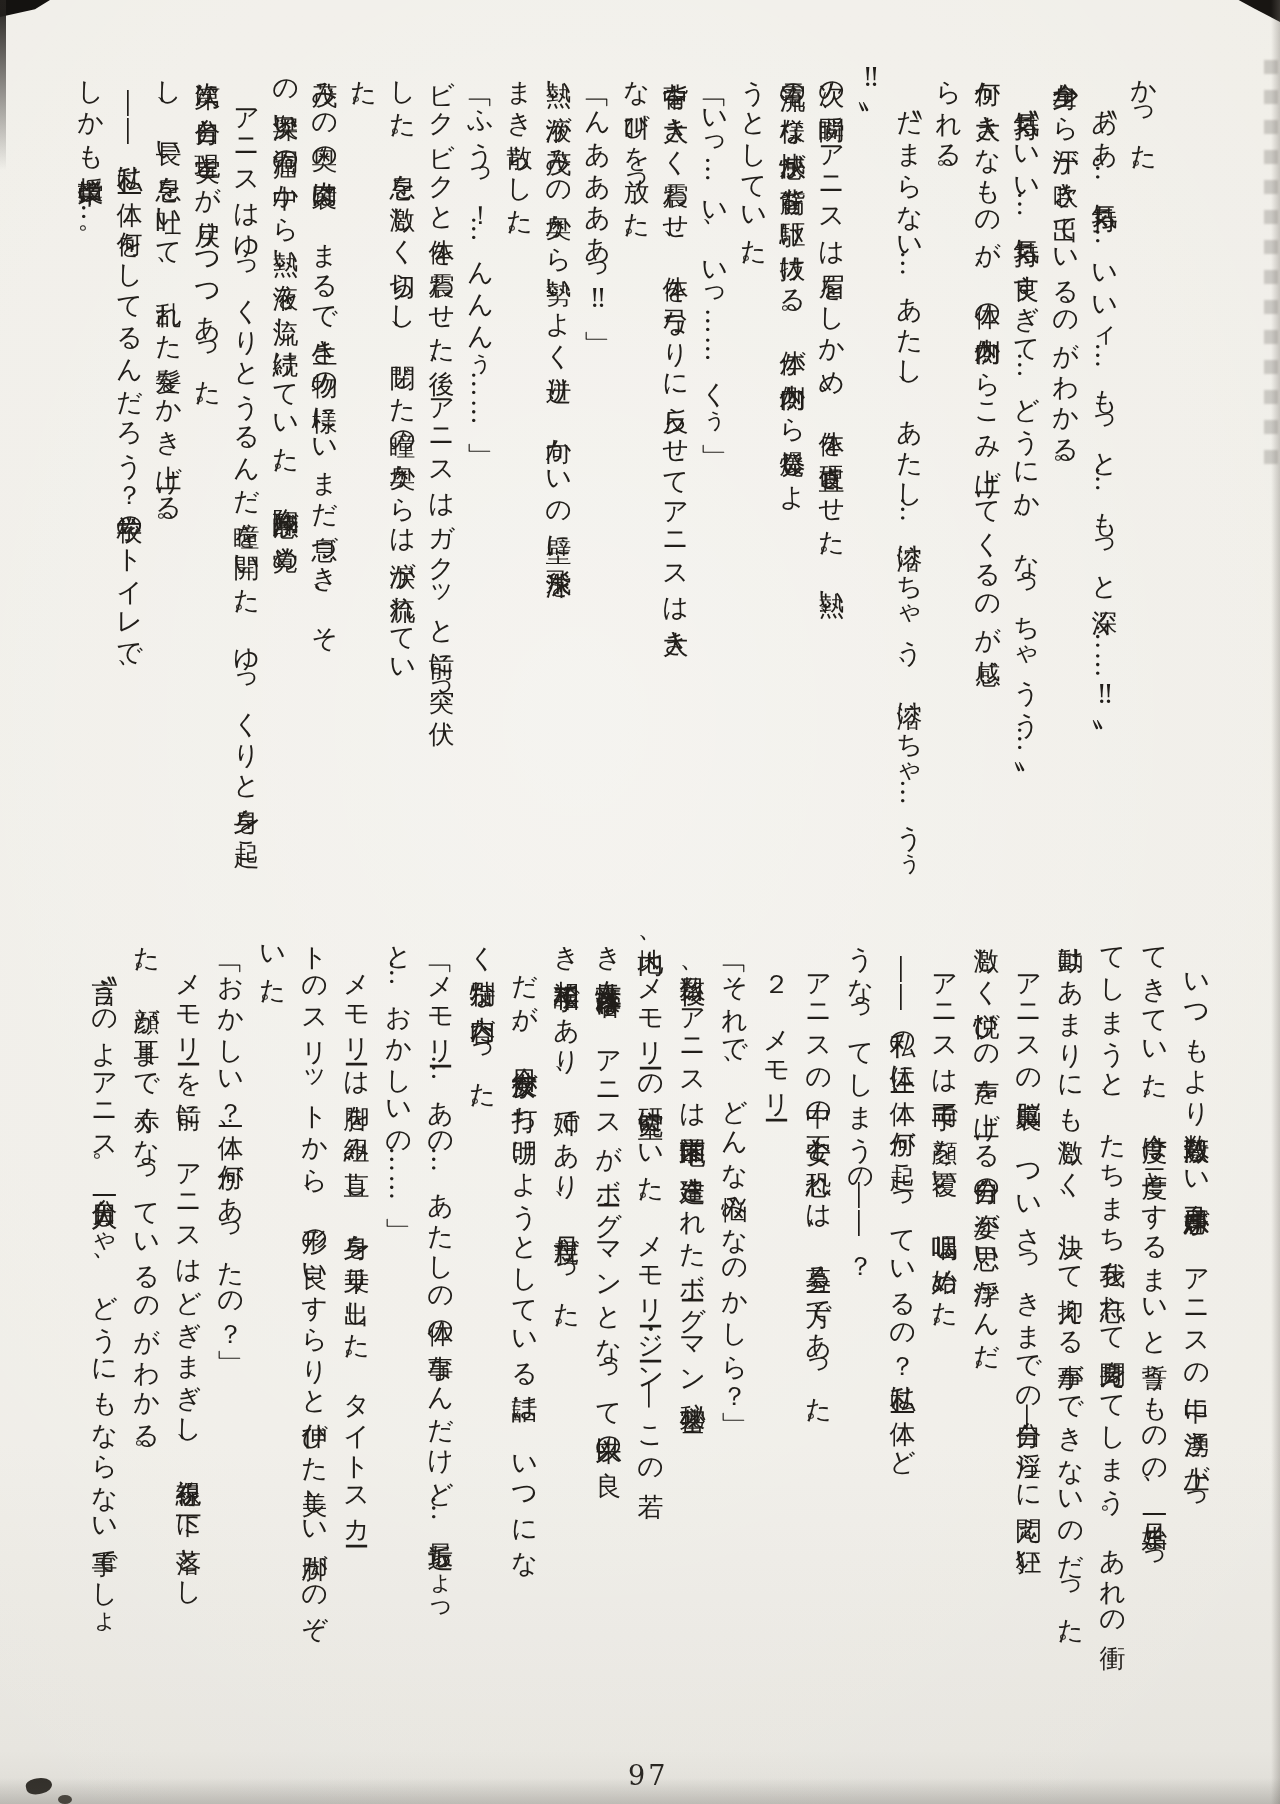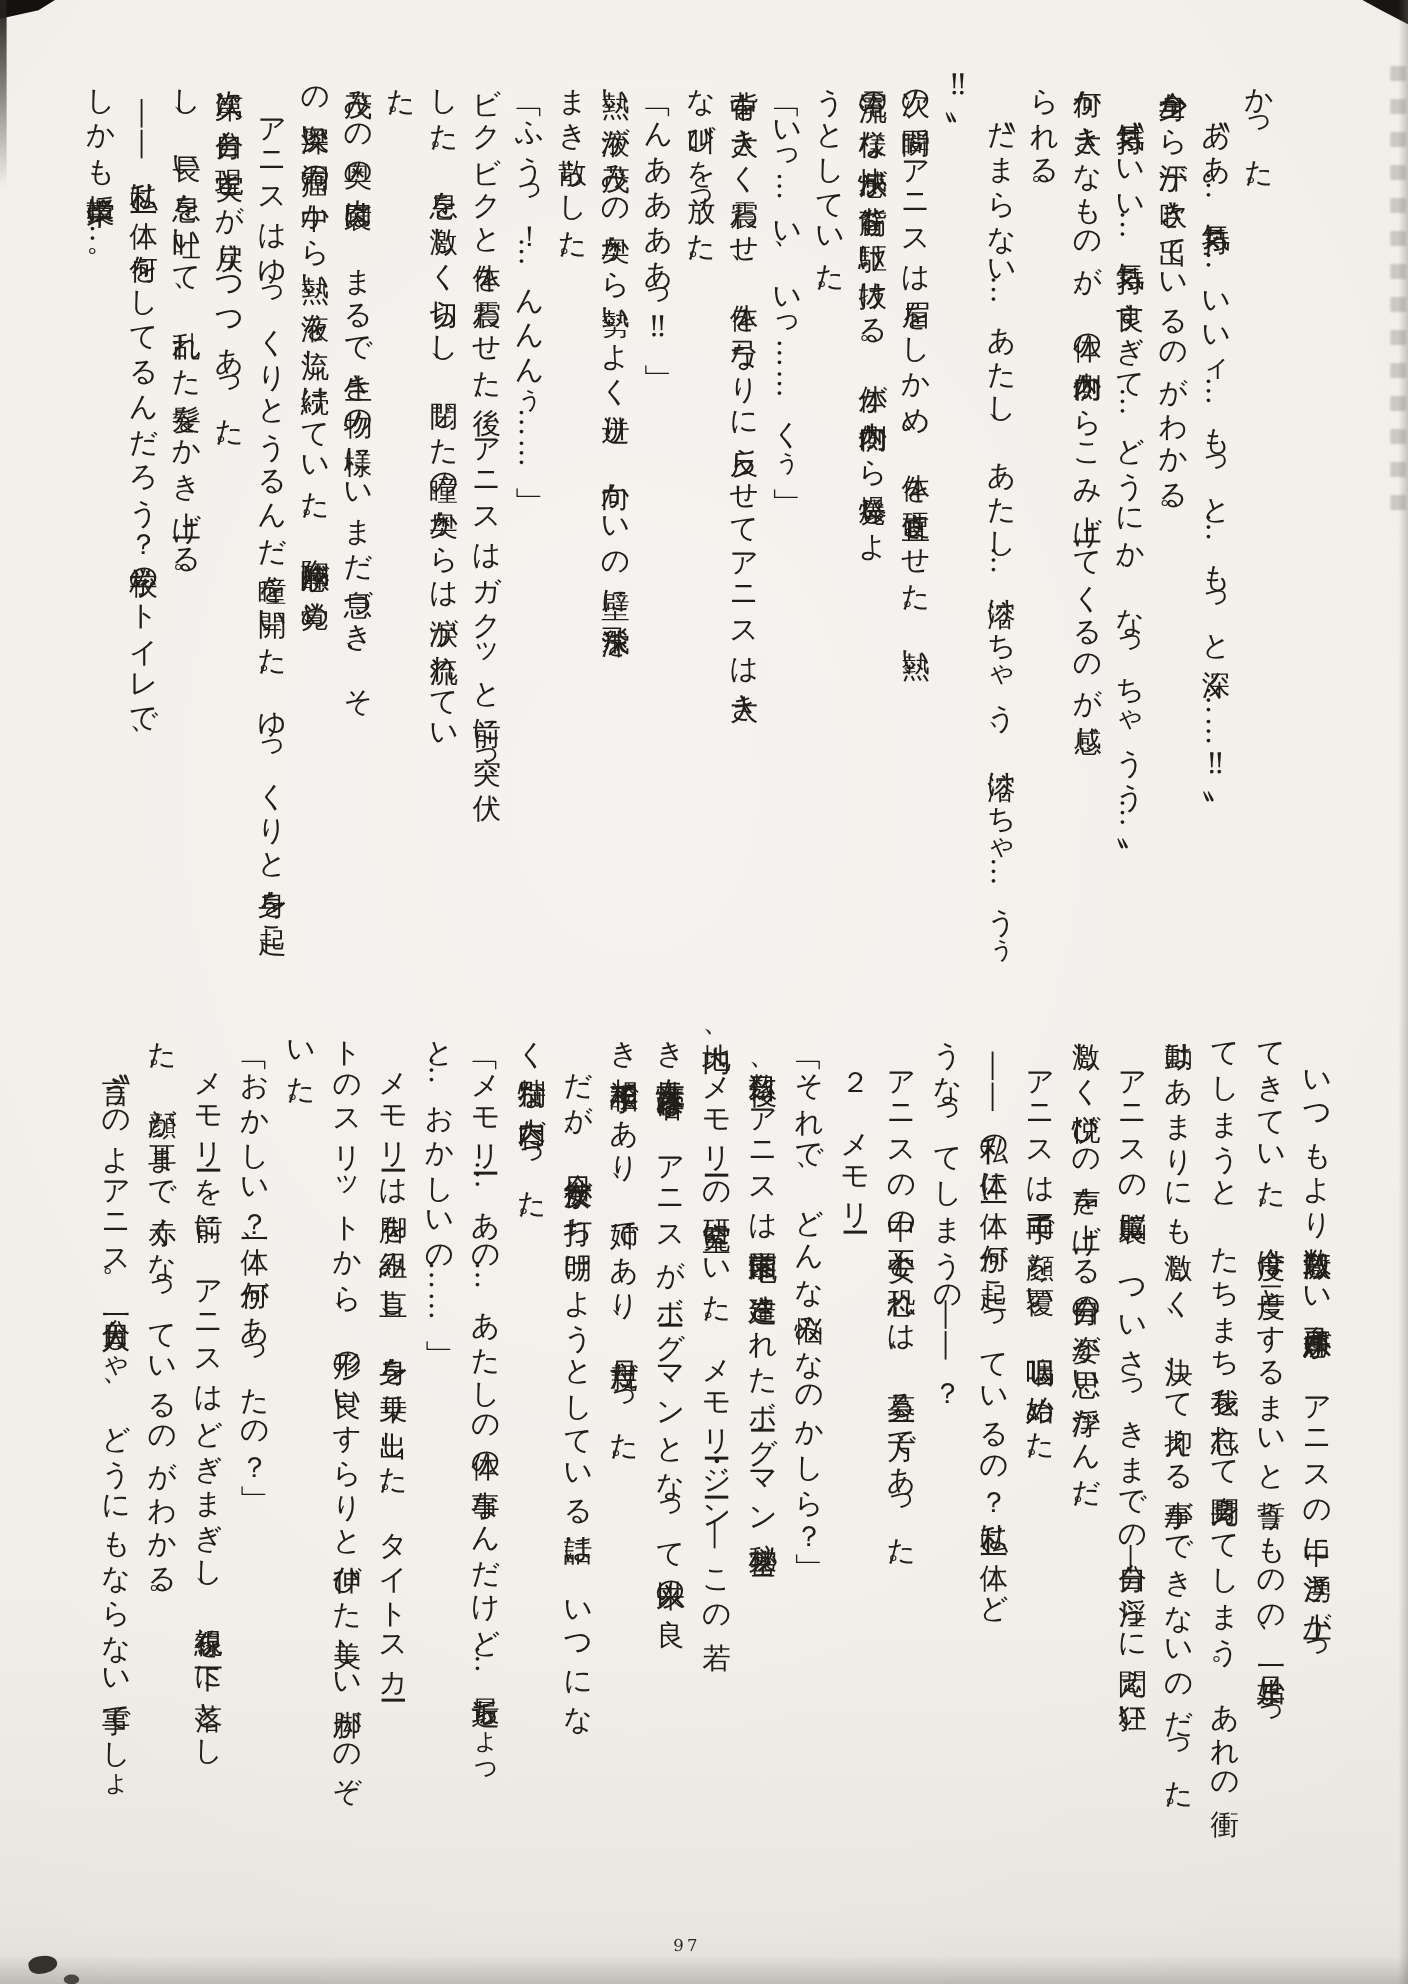--- a/index.html
+++ b/index.html
@@ -38,22 +38,22 @@
   .bottom-block{
     top:928px;
     left:64px;
     width:1154px;
     height:798px;
   }
   .bottom-block .col{line-height:42px;}
   .heading-col{margin-right:14px;margin-left:6px;}
   .page-number{
     position:absolute;
-    top:1760px;left:612px;
-    font-size:15px;
+    top:1760px;left:628px;
+    font-size:27px;
     letter-spacing:3px;
     color:#2a2723;
   }
   
   .artifact{position:absolute;pointer-events:none;}
   .a-top-left{
     top:0;left:0;width:50px;height:17px;
     background:#141210;
     clip-path:polygon(0 0,100% 0,70% 55%,0 100%);
   }

